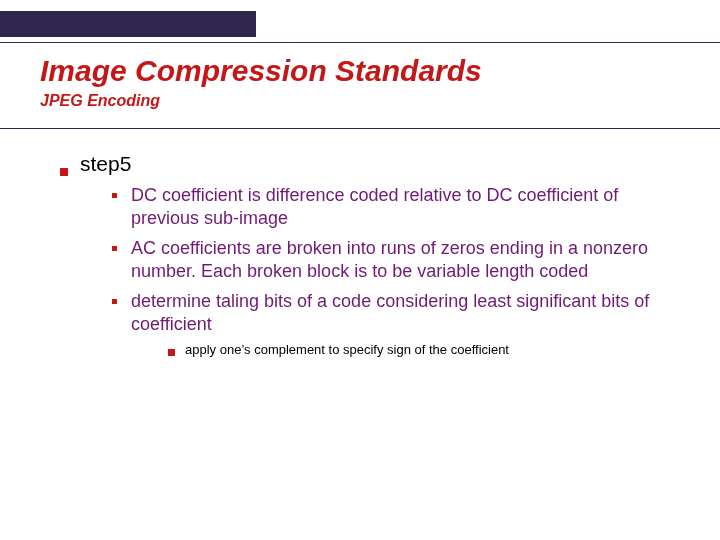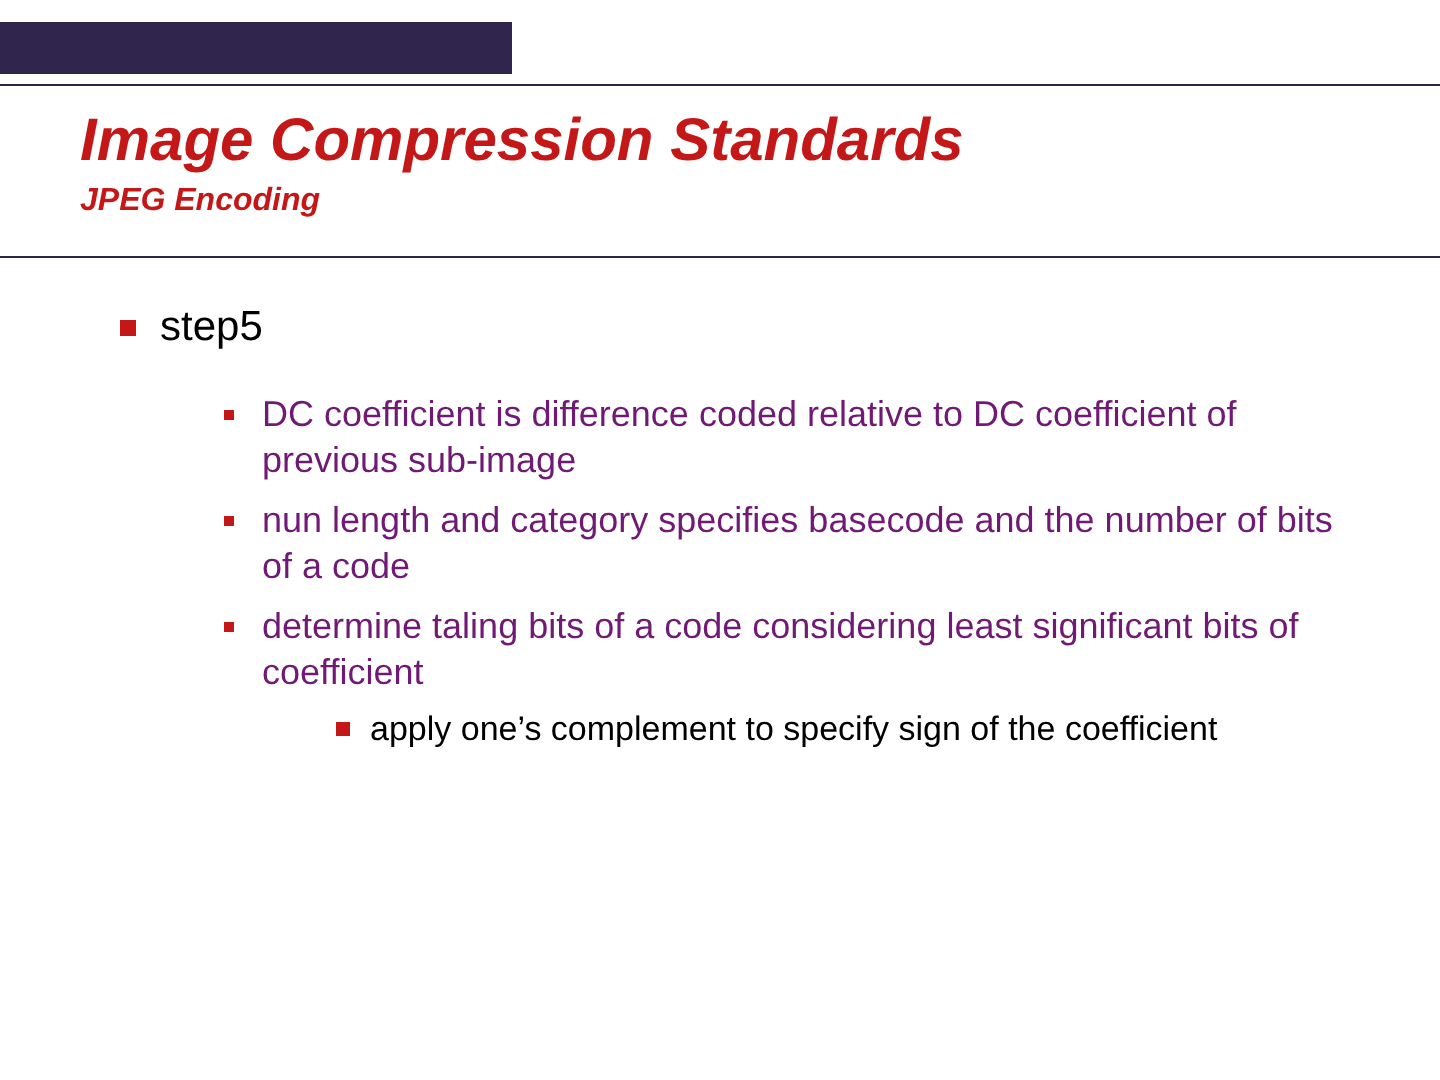--- a/index.html
+++ b/index.html
@@ -4,31 +4,31 @@
 <style>
   * { margin: 0; padding: 0; box-sizing: border-box; }
   html, body { width: 720px; height: 540px; background: #fff; font-family: Verdana, Geneva, sans-serif; overflow: hidden; }
   .slide { position: relative; width: 720px; height: 404px; padding: 0; }
   .topbar { position: absolute; top: 11px; left: 0; width: 256px; height: 26px; background: #30264d; }
   .topline { position: absolute; top: 42px; left: 0; width: 720px; height: 1px; background: #30264d; }
   .title { position: absolute; top: 54px; left: 40px; font-style: italic; font-weight: bold; color: #c41818; font-size: 30px; letter-spacing: 0px; }
   .subtitle { position: absolute; top: 92px; left: 40px; font-style: italic; font-weight: bold; color: #c41818; font-size: 16px; }
   .subline { position: absolute; top: 128px; left: 0; width: 720px; height: 1px; background: #30264d; }
   .body { position: absolute; top: 152px; left: 60px; right: 44px; }
-  .lvl1 { display: flex; align-items: flex-start; margin-bottom: 20px; }
+  .lvl1 { display: flex; align-items: flex-end; margin-bottom: 8px; }
   .lvl1 .b1 { width: 8px; height: 8px; background: #c41818; margin-top: 8px; margin-right: 12px; flex-shrink: 0; }
   .lvl1 .t1 { color: #000; font-size: 21px; }
   .lvl2-wrap { margin-left: 52px; margin-top: 8px; }
   .lvl2 { display: flex; align-items: flex-start; margin-bottom: 6px; }
   .lvl2 .b2 { width: 5px; height: 5px; background: #c41818; margin-top: 9px; margin-right: 14px; flex-shrink: 0; }
   .lvl2 .t2 { color: #701a75; font-size: 18px; line-height: 1.3; }
   .lvl3-wrap { margin-left: 108px; margin-top: 6px; }
   .lvl3 { display: flex; align-items: flex-start; margin-bottom: 4px; }
   .lvl3 .b3 { width: 7px; height: 7px; background: #c41818; margin-top: 7px; margin-right: 10px; flex-shrink: 0; }
-  .lvl3 .t3 { color: #000; font-size: 17px; line-height: 1.3; }
+  .lvl3 .t3 { color: #000; font-size: 13px; line-height: 1.3; }
 </style>
 </head>
 <body>
 
 <div class="slide">
   <div class="topbar"></div>
   <div class="topline"></div>
 
   <div class="title">Image Compression Standards</div>
   <div class="subtitle">JPEG Encoding</div>
@@ -41,26 +41,26 @@
       <div class="t1">step5</div>
     </div>
 
     <div class="lvl2-wrap">
 
       <div class="lvl2">
         <div class="b2"></div>
         <div class="t2">DC coefficient is difference coded relative to DC coefficient of previous sub-image</div>
       </div>
 
+      <div class="lvl2">
+        <div class="b2"></div>
+        <div class="t2">AC coefficients are broken into runs of zeros ending in a nonzero number. Each broken block is to be variable length coded</div>
+      </div>
 
 
-      <div class="lvl2">
-        <div class="b2"></div>
-        <div class="t2">nun length and category specifies basecode and the number of bits of a code</div>
-      </div>
 
       <div class="lvl2">
         <div class="b2"></div>
         <div class="t2">determine taling bits of a code considering least significant bits of coefficient</div>
       </div>
 
     </div>
 
     <div class="lvl3-wrap">
       <div class="lvl3">

